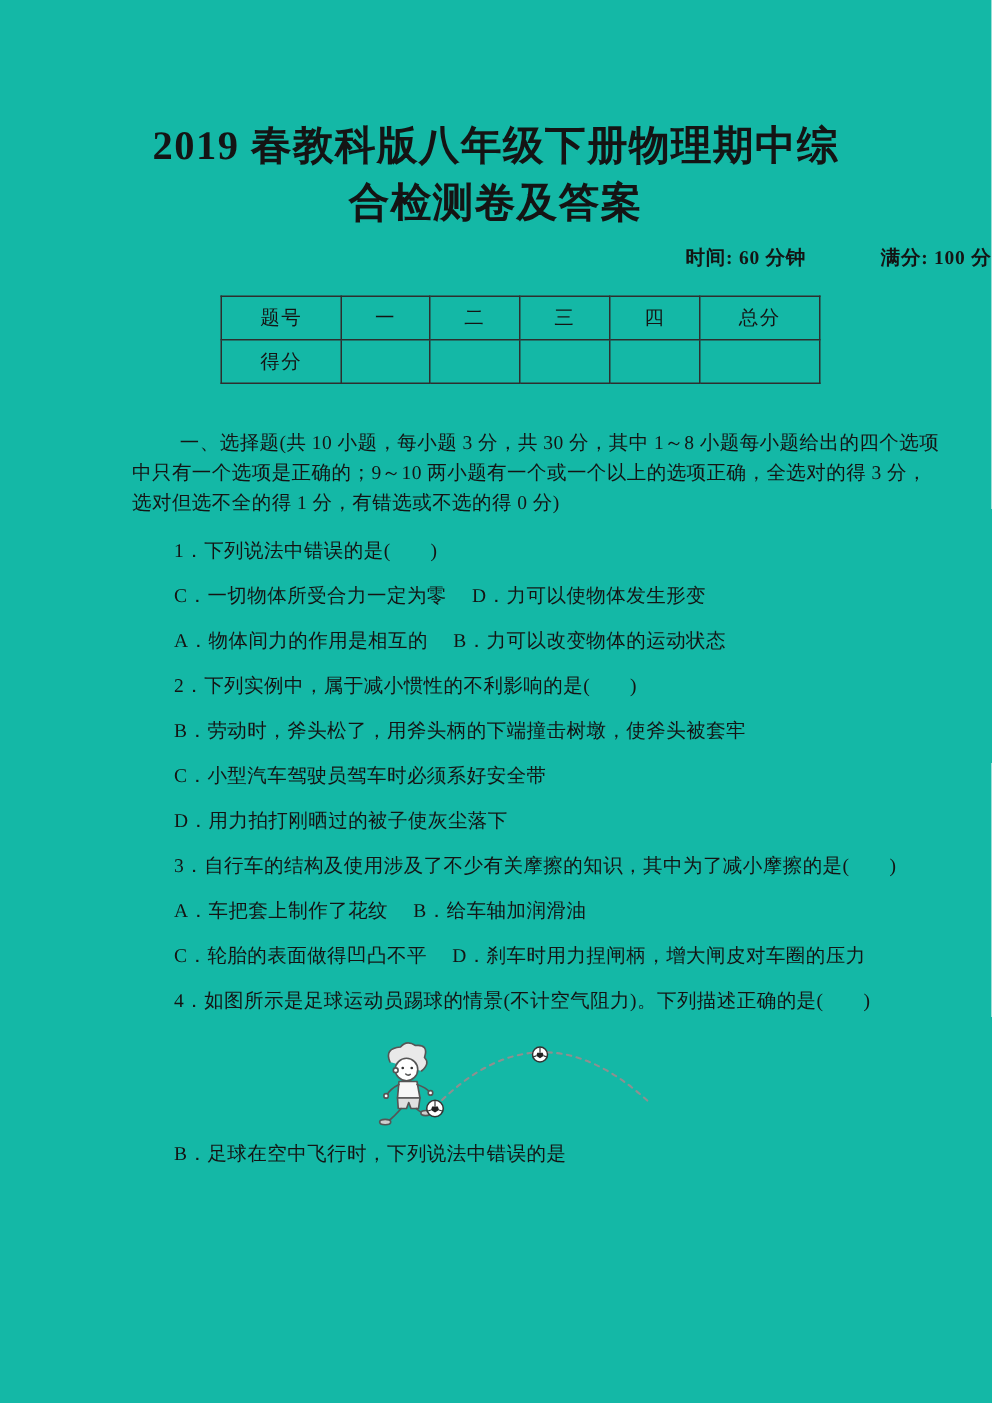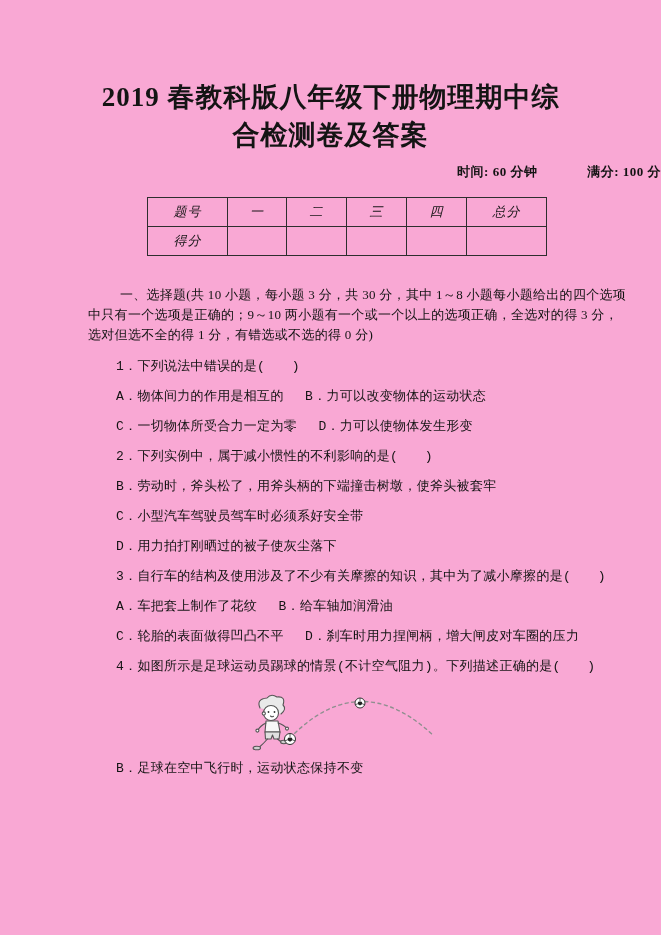--- a/index.html
+++ b/index.html
@@ -2,21 +2,21 @@
 <html><head>
 <meta charset="utf-8">
 <style>
   * { box-sizing: border-box; margin: 0; padding: 0; }
   html, body { background: #ffffff; }
   body { width: 661px; height: 935px; }
   .page {
     position: relative;
     width: 661px;
     height: 935px;
-    background: #f9a8d4;
+    background: #14b8a6;
     overflow: hidden;
     font-family: "Liberation Serif", "DejaVu Serif", serif;
     color: #141414;
   }
   .title {
     position: absolute;
     top: 78px; left: 0;
     width: 100%;
     text-align: center;
     font-size: 27px;
@@ -41,33 +41,32 @@
     table-layout: fixed;
     font-size: 13px;
   }
   table.score-table td {
     border: 1px solid #2e2e2e;
     height: 29px;
     text-align: center;
     vertical-align: middle;
     letter-spacing: 1px;
     padding: 0;
-    font-style: italic;
   }
   .content {
     position: absolute;
     left: 88px; top: 285px;
     width: 540px;
     font-size: 13px;
     letter-spacing: 0.3px;
   }
   .iln { height: 20px; line-height: 20px; white-space: nowrap; }
   .iln.first { padding-left: 30px; text-align: center; }
   .qspacer { height: 7px; }
-  .qln { height: 30px; line-height: 30px; white-space: nowrap; padding-left: 28px; font-family: Liberation Mono, monospace; }
+  .qln { height: 30px; line-height: 30px; white-space: nowrap; padding-left: 28px; }
   .fig {
     margin: 8px 0 0 150px;
     width: 240px;
     height: 64px;
   }
   .fig svg { display: block; }
 </style>
 </head>
 <body>
 
@@ -113,22 +112,22 @@
   </table>
 
   <div class="content">
     <div class="iln first">一、选择题(共 10 小题，每小题 3 分，共 30 分，其中 1～8 小题每小题给出的四个选项</div>
     <div class="iln">中只有一个选项是正确的；9～10 两小题有一个或一个以上的选项正确，全选对的得 3 分，</div>
     <div class="iln">选对但选不全的得 1 分，有错选或不选的得 0 分)</div>
 
     <div class="qspacer"></div>
 
     <div class="qln">1．下列说法中错误的是(　　)</div>
+    <div class="qln">C．一切物体所受合力一定为零　 D．力可以使物体发生形变</div>
     <div class="qln">A．物体间力的作用是相互的　 B．力可以改变物体的运动状态</div>
-    <div class="qln">C．一切物体所受合力一定为零　 D．力可以使物体发生形变</div>
 
     <div class="qln">2．下列实例中，属于减小惯性的不利影响的是(　　)</div>
     <div class="qln">B．劳动时，斧头松了，用斧头柄的下端撞击树墩，使斧头被套牢</div>
     <div class="qln">C．小型汽车驾驶员驾车时必须系好安全带</div>
     <div class="qln">D．用力拍打刚晒过的被子使灰尘落下</div>
 
     <div class="qln">3．自行车的结构及使用涉及了不少有关摩擦的知识，其中为了减小摩擦的是(　　)</div>
     <div class="qln">A．车把套上制作了花纹　 B．给车轴加润滑油</div>
     <div class="qln">C．轮胎的表面做得凹凸不平　 D．刹车时用力捏闸柄，增大闸皮对车圈的压力</div>
 
@@ -169,16 +168,16 @@
         <g transform="translate(122,13)">
           <circle r="5" fill="#ffffff" stroke="#333" stroke-width="1"></circle>
           <path d="M-1.8,-1.2 L1.8,-1.2 L2.5,0.9 L0,2.5 L-2.5,0.9 Z" fill="#222"></path>
           <line x1="0" y1="-1.2" x2="0" y2="-4.9" stroke="#333" stroke-width="0.8"></line>
           <line x1="2.5" y1="0.9" x2="4.8" y2="1.7" stroke="#333" stroke-width="0.8"></line>
           <line x1="-2.5" y1="0.9" x2="-4.8" y2="1.7" stroke="#333" stroke-width="0.8"></line>
         </g>
       </svg>
     </div>
 
-    <div class="qln">B．足球在空中飞行时，运动状态保持不变</div>
+    <div class="qln">B．足球在空中飞行时，下列说法中错误的是</div>
   </div>
 
 </div>
 
 </body></html>

